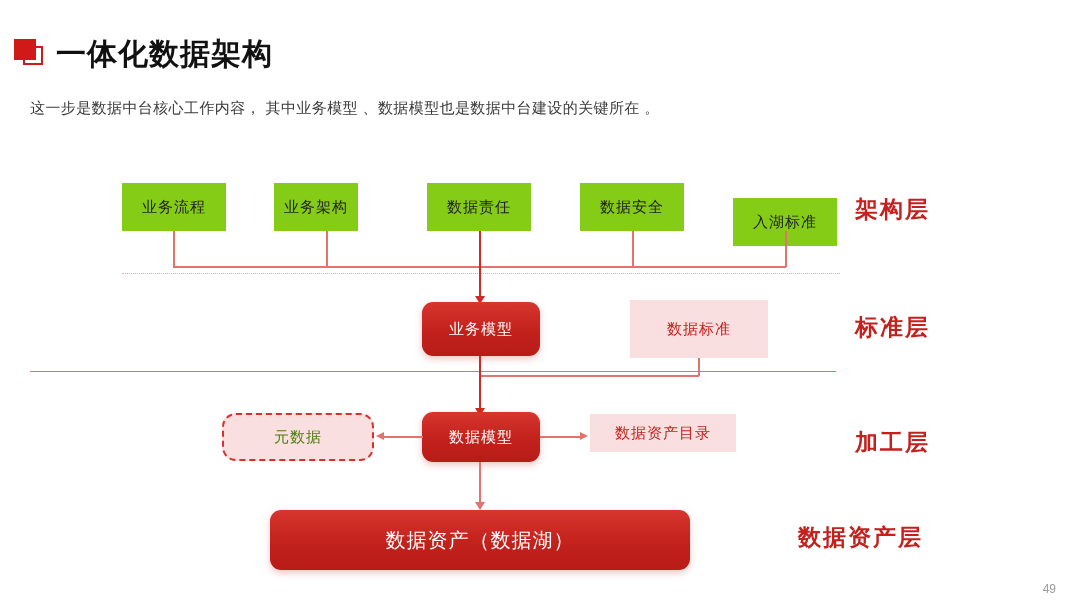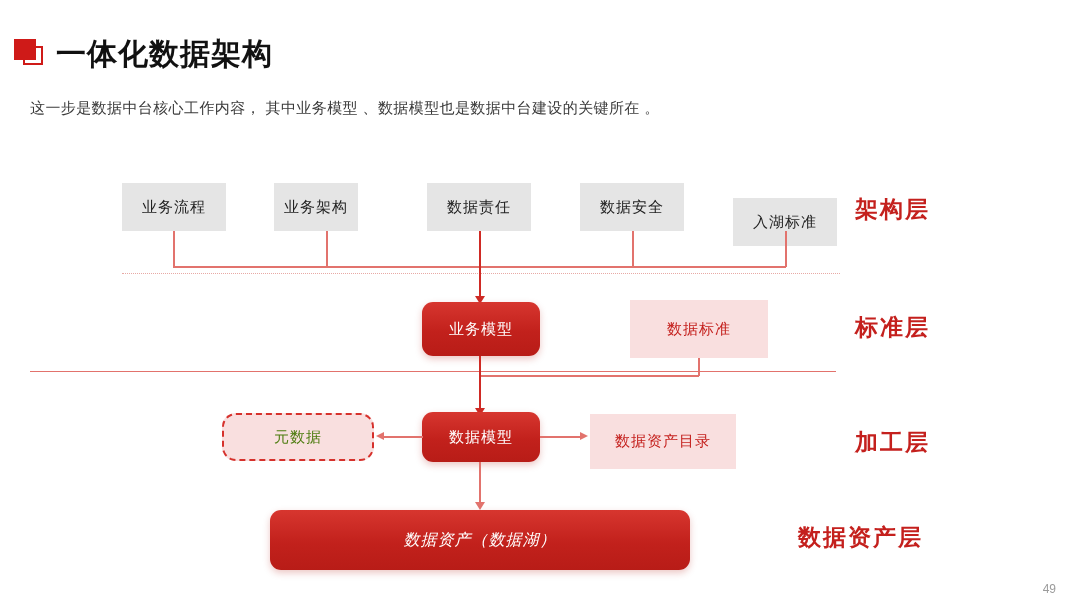--- a/index.html
+++ b/index.html
@@ -83,21 +83,21 @@
     position: absolute;
     box-sizing: border-box;
     display: flex;
     align-items: center;
     justify-content: center;
     font-size: 15px;
     letter-spacing: 1px;
     white-space: nowrap;
   }
   .node.flat-pink {
-    background: #e5e5e5;
+    background: #84cc16;
     color: #222222;
   }
   .node.flat-pink-red {
     background: #f9dfdf;
     color: #c4201d;
   }
   .node.dashed-pink {
     background: #f9dfdf;
     color: #4d7c0f;
     border: 2px dashed #d6312c;
@@ -217,31 +217,31 @@
   <div class="line-v" style="left:698px; top:218px; height:18px;"></div>
   <div class="line-h" style="left:480px; top:235px; width:219px;"></div>
 
   <div class="divider-solid" style="left:30px; top:231px; width:806px;"></div>
 
   <div class="line-v line-strong" style="left:479px; top:216px; height:58px;"></div>
   <div class="arrow-down" style="left:475px; top:268px;"></div>
 
   <div class="node dashed-pink" style="left:222px; top:273px; width:152px; height:48px;">元数据</div>
   <div class="node solid-red" style="left:422px; top:272px; width:118px; height:50px;">数据模型</div>
-  <div class="node flat-pink-red" style="left:590px; top:274px; width:146px; height:55px;">数据资产目录</div>
+  <div class="node flat-pink-red" style="left:590px; top:274px; width:146px; height:38px;">数据资产目录</div>
 
   <div class="layer-label" style="left:855px; top:287px;">加工层</div>
 
   <div class="line-h" style="left:383px; top:296px; width:40px;"></div>
   <div class="arrow-left" style="left:376px; top:292px;"></div>
 
   <div class="line-h" style="left:540px; top:296px; width:42px;"></div>
   <div class="arrow-right" style="left:580px; top:292px;"></div>
 
   <div class="line-v" style="left:479px; top:322px; height:46px;"></div>
   <div class="arrow-down soft" style="left:475px; top:362px;"></div>
 
-  <div class="node solid-red" style="left:270px; top:370px; width:420px; height:60px; font-size:16px;font-style:italic;">数据资产（数据湖）</div>
+  <div class="node solid-red" style="left:270px; top:370px; width:420px; height:60px; font-size:20px;">数据资产（数据湖）</div>
 
   <div class="layer-label" style="left:798px; top:382px;">数据资产层</div>
 </div>
 
 <div class="page-number">49</div>
 
 </body></html>

